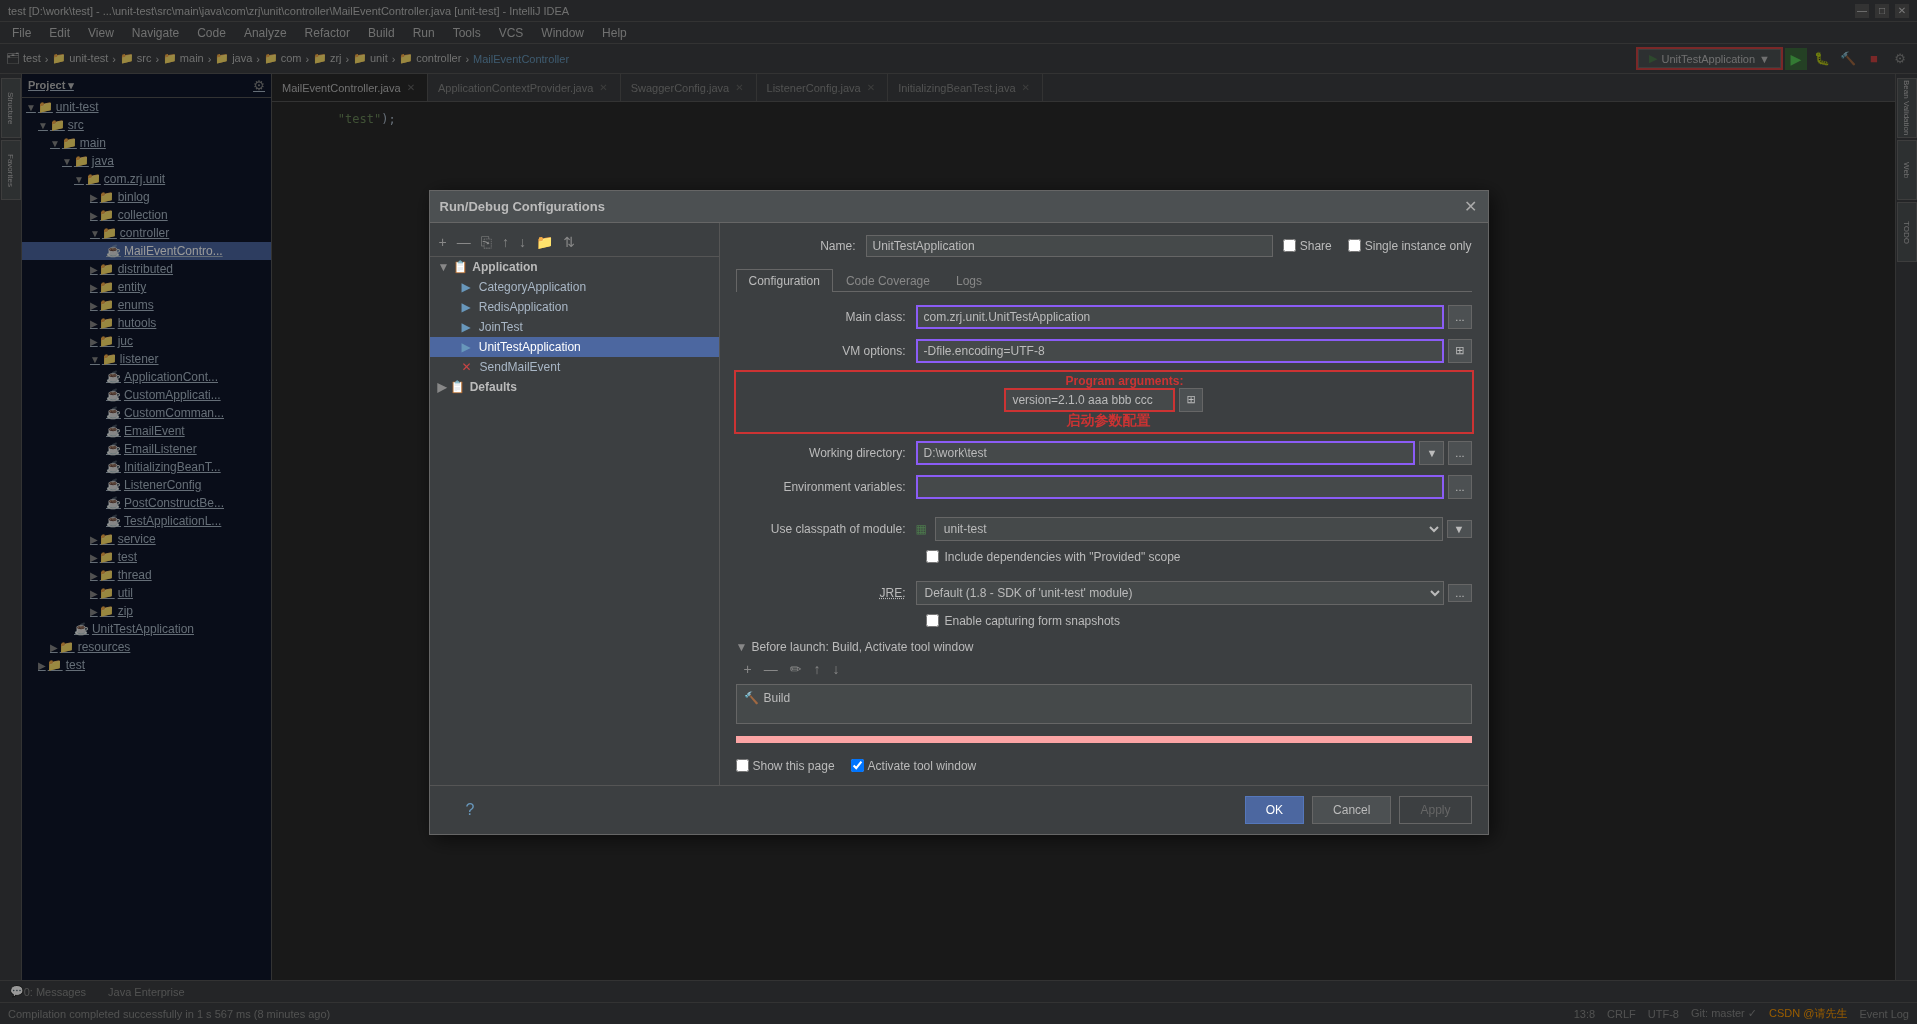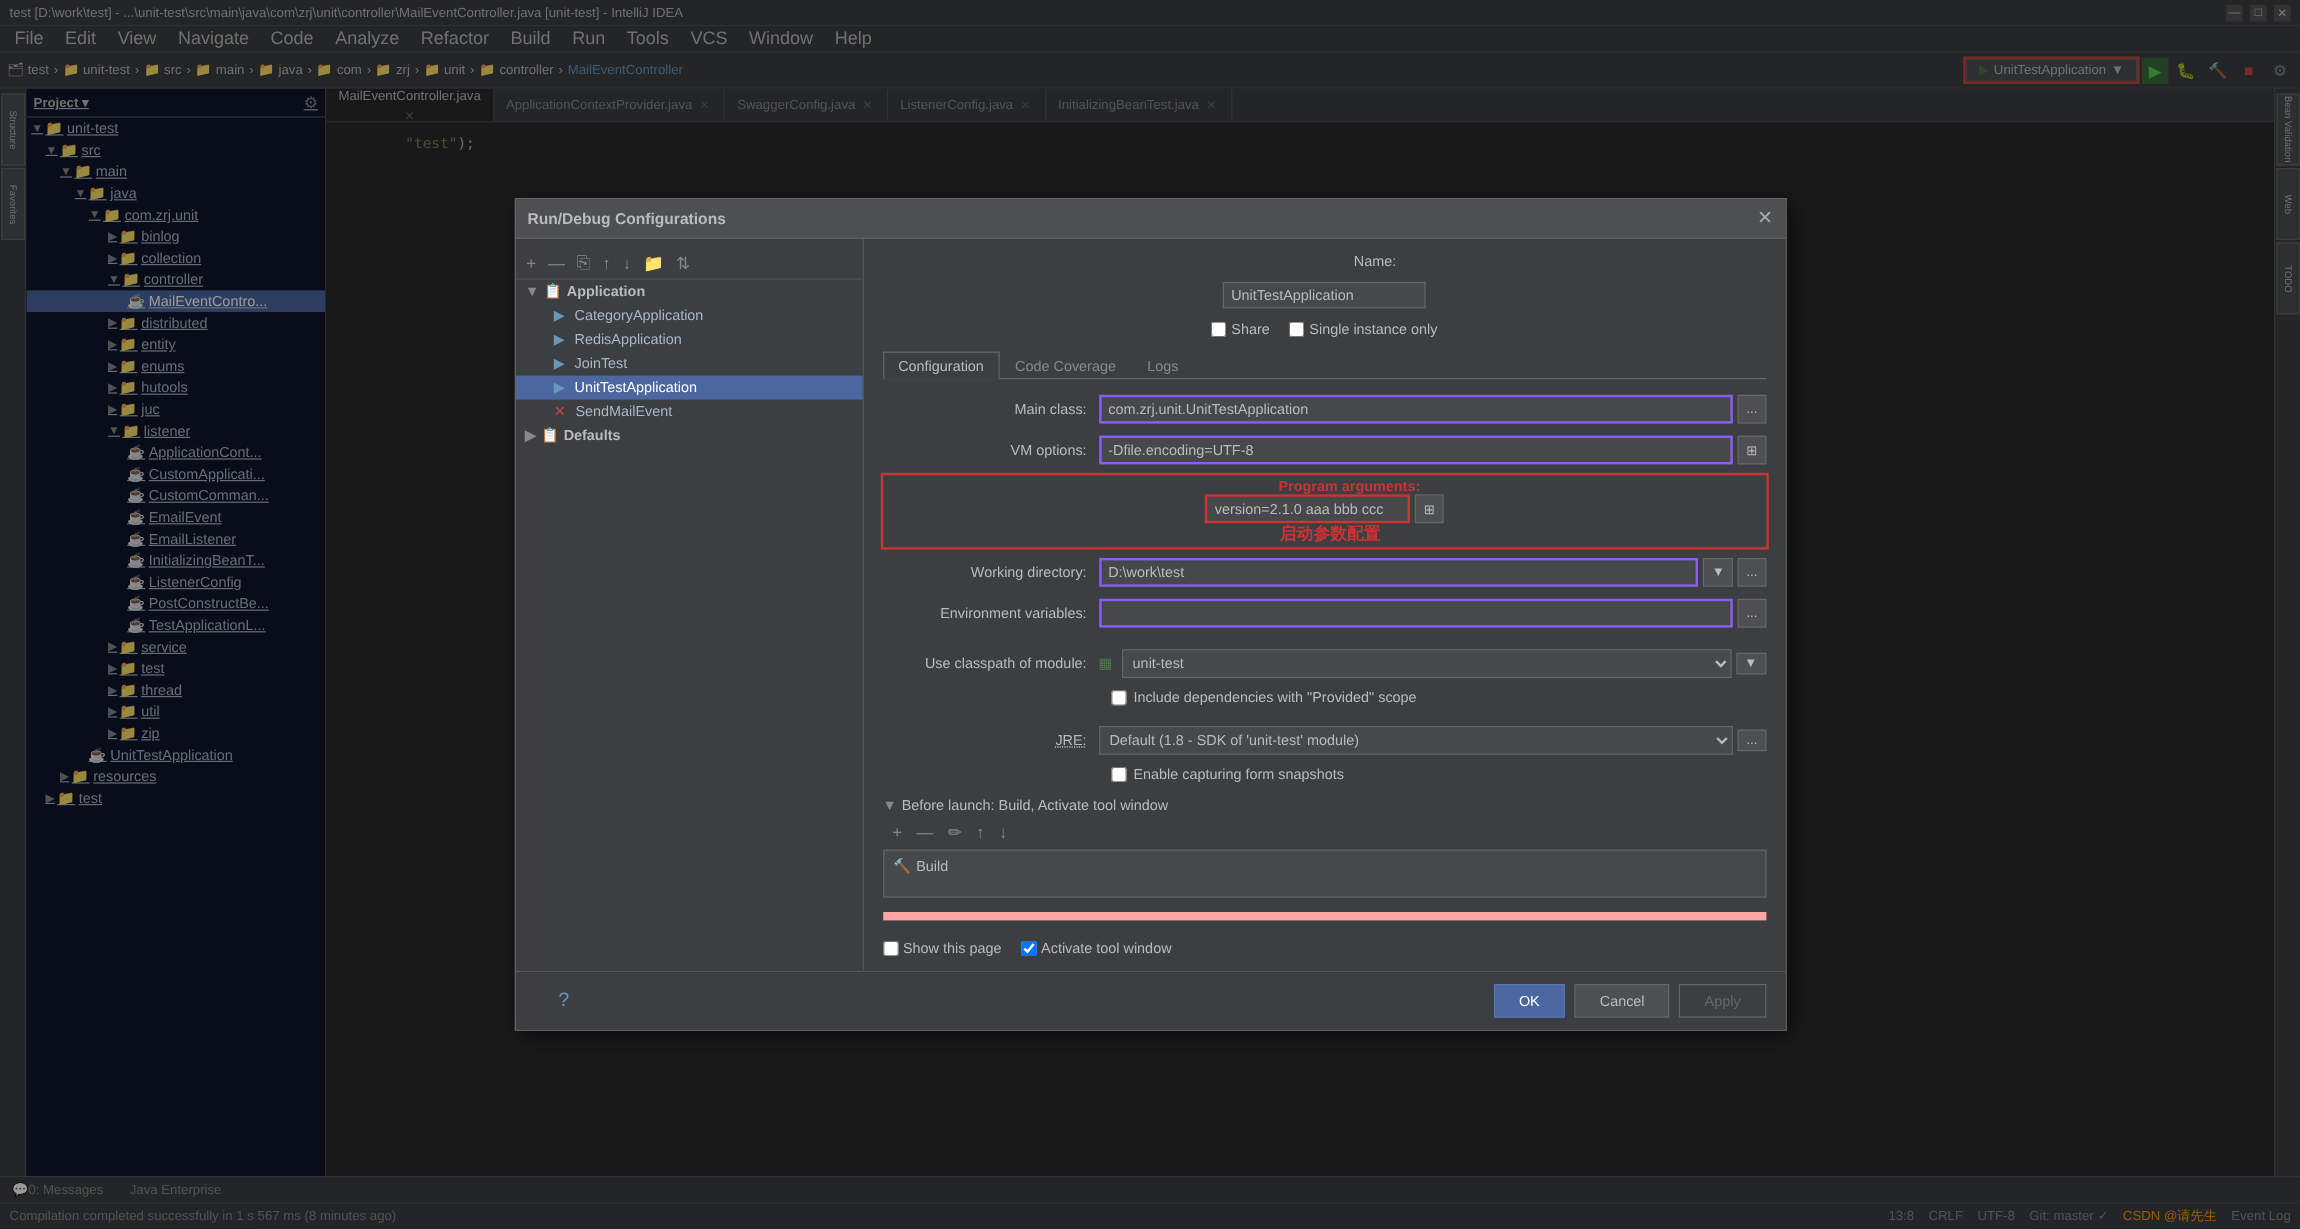--- a/index.html
+++ b/index.html
@@ -49,21 +49,21 @@
       background: #3c3f41;
       height: 22px;
       display: flex;
       align-items: center;
       padding: 0 4px;
       border-bottom: 1px solid #555;
       gap: 2px;
     }
     .menu-item {
       padding: 2px 8px;
-      font-size: 15px;
+      font-size: 12px;
       color: #bbb;
       cursor: pointer;
     }
 
     
     .toolbar {
       background: #3c3f41;
       height: 30px;
       display: flex;
       align-items: center;
@@ -206,21 +206,20 @@
       gap: 4px;
       font-size: 11px;
       color: #888;
       border-right: 1px solid #555;
       cursor: pointer;
       white-space: nowrap;
     }
     .editor-tab.active {
       background: #2b2b2b;
       color: #bbb;
-      flex-direction: column;
     }
     .editor-tab .close-btn {
       color: #666;
       font-size: 10px;
       padding: 1px 2px;
     }
 
     
     .side-tabs-right {
       width: 22px;
@@ -338,21 +337,20 @@
       flex: 1;
       padding: 12px 16px;
       overflow-y: auto;
       background: #3c3f41;
     }
     .config-name-row {
       display: flex;
       align-items: center;
       margin-bottom: 12px;
       gap: 10px;
-      flex-direction: column;
     }
     .config-name-label {
       font-size: 12px;
       color: #bbb;
       width: 120px;
       text-align: right;
     }
     .config-name-input {
       flex: 1;
       background: #45494a;

